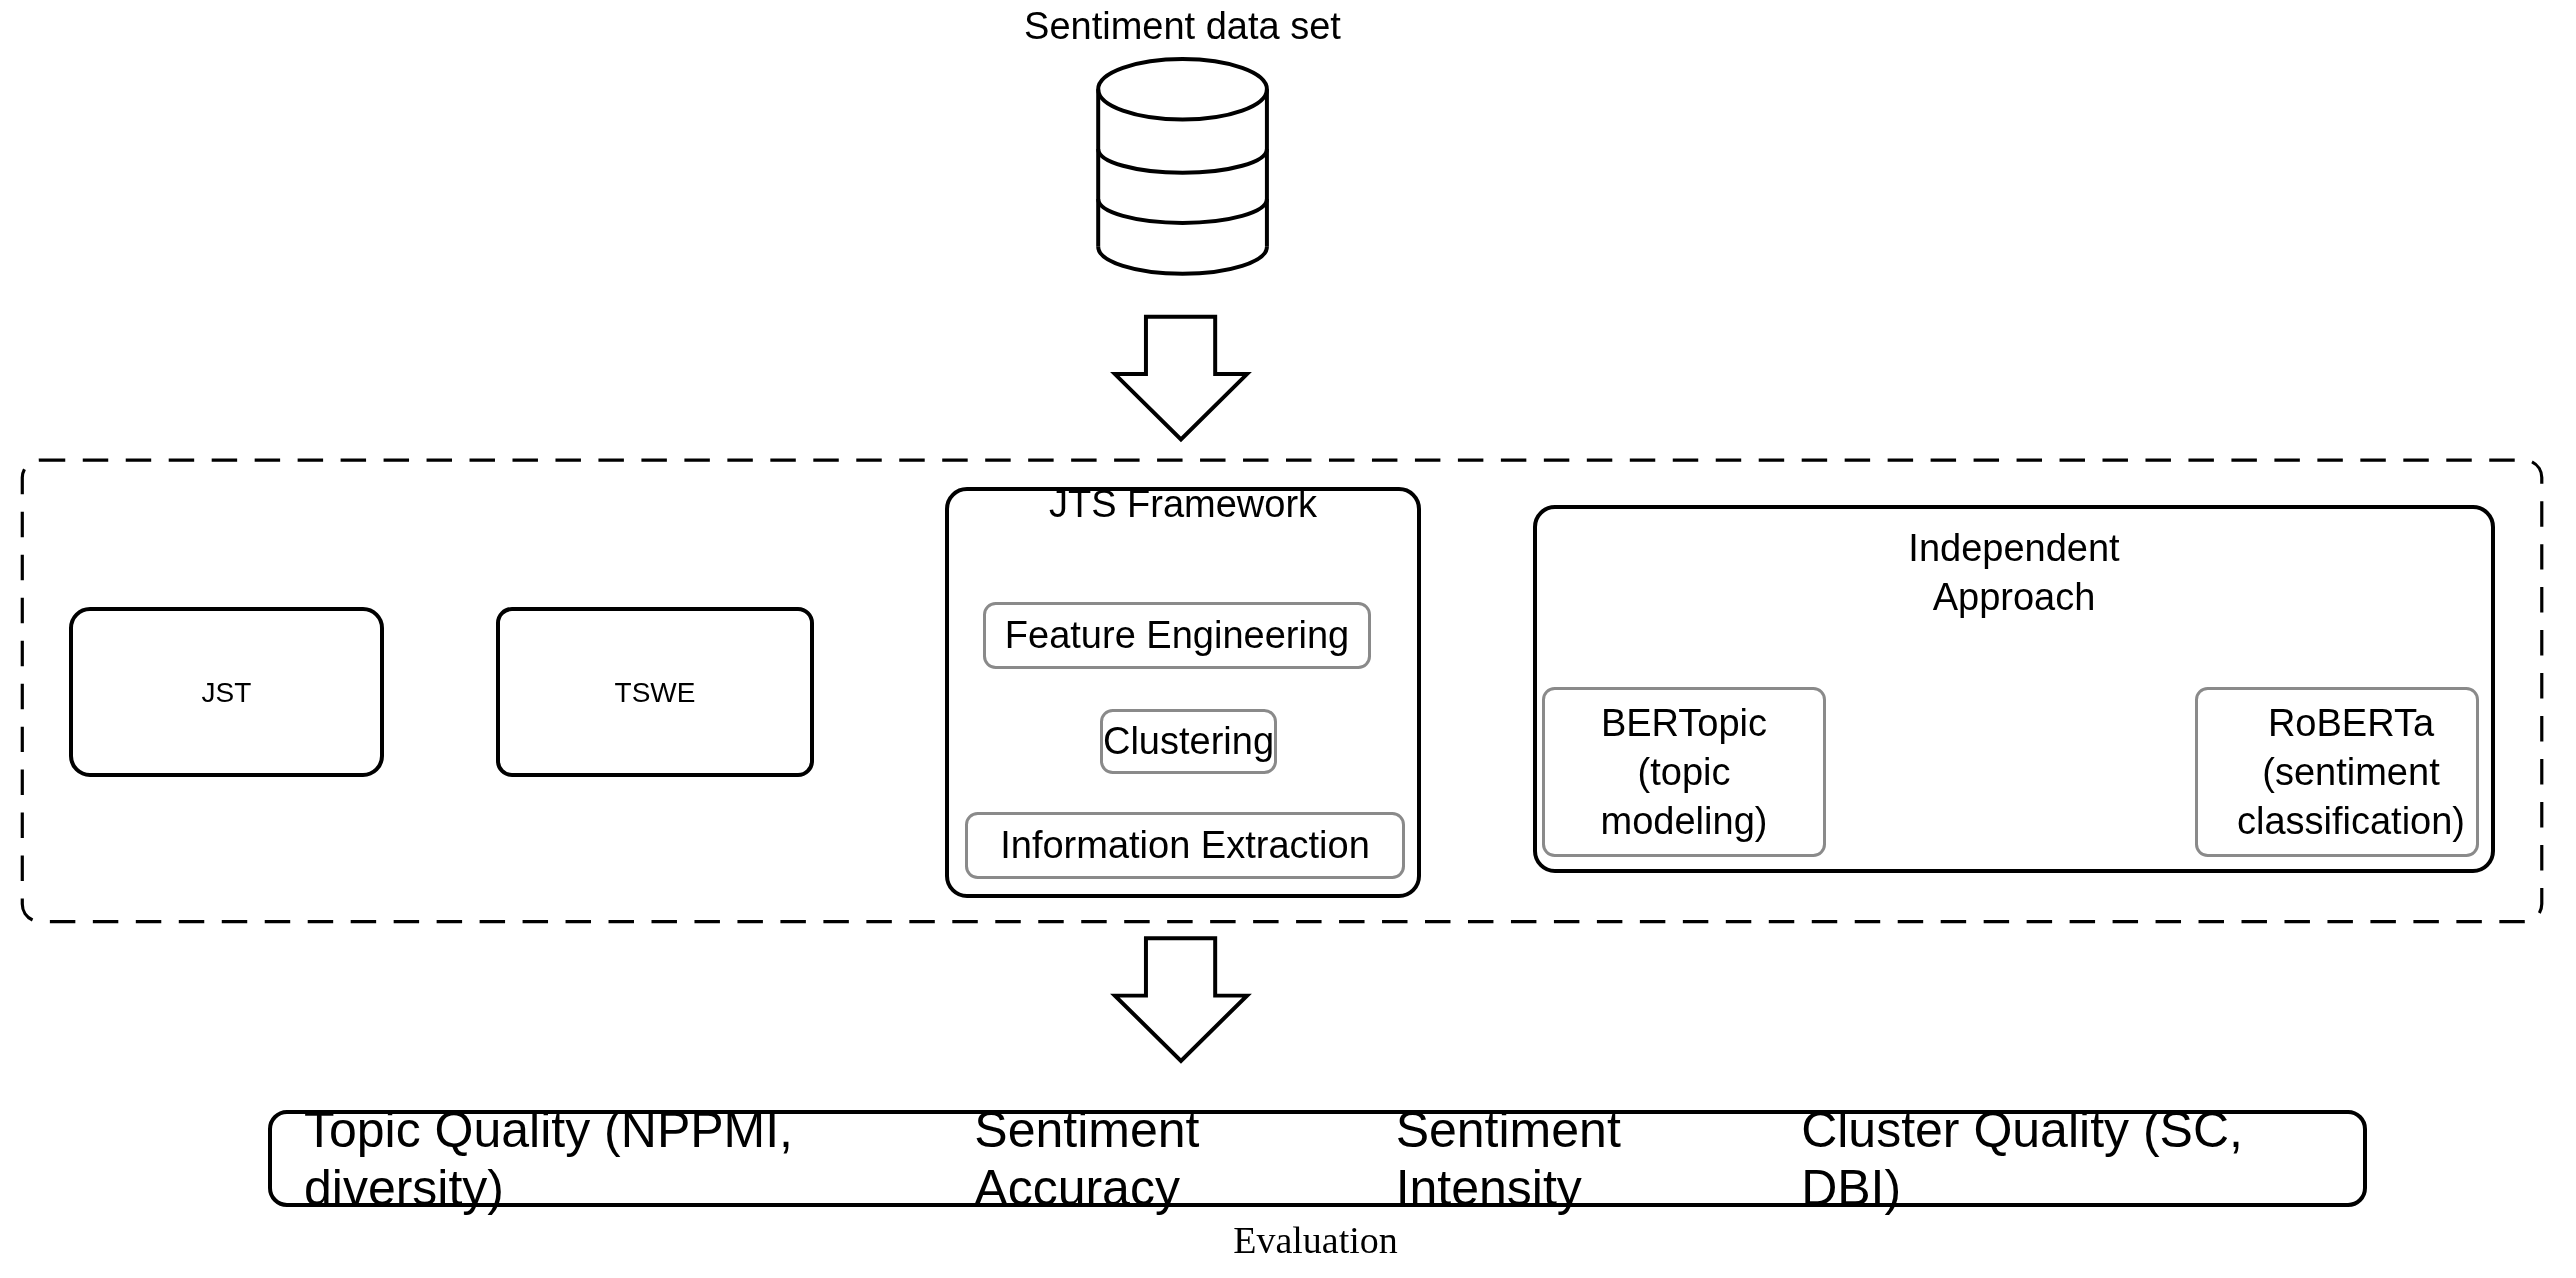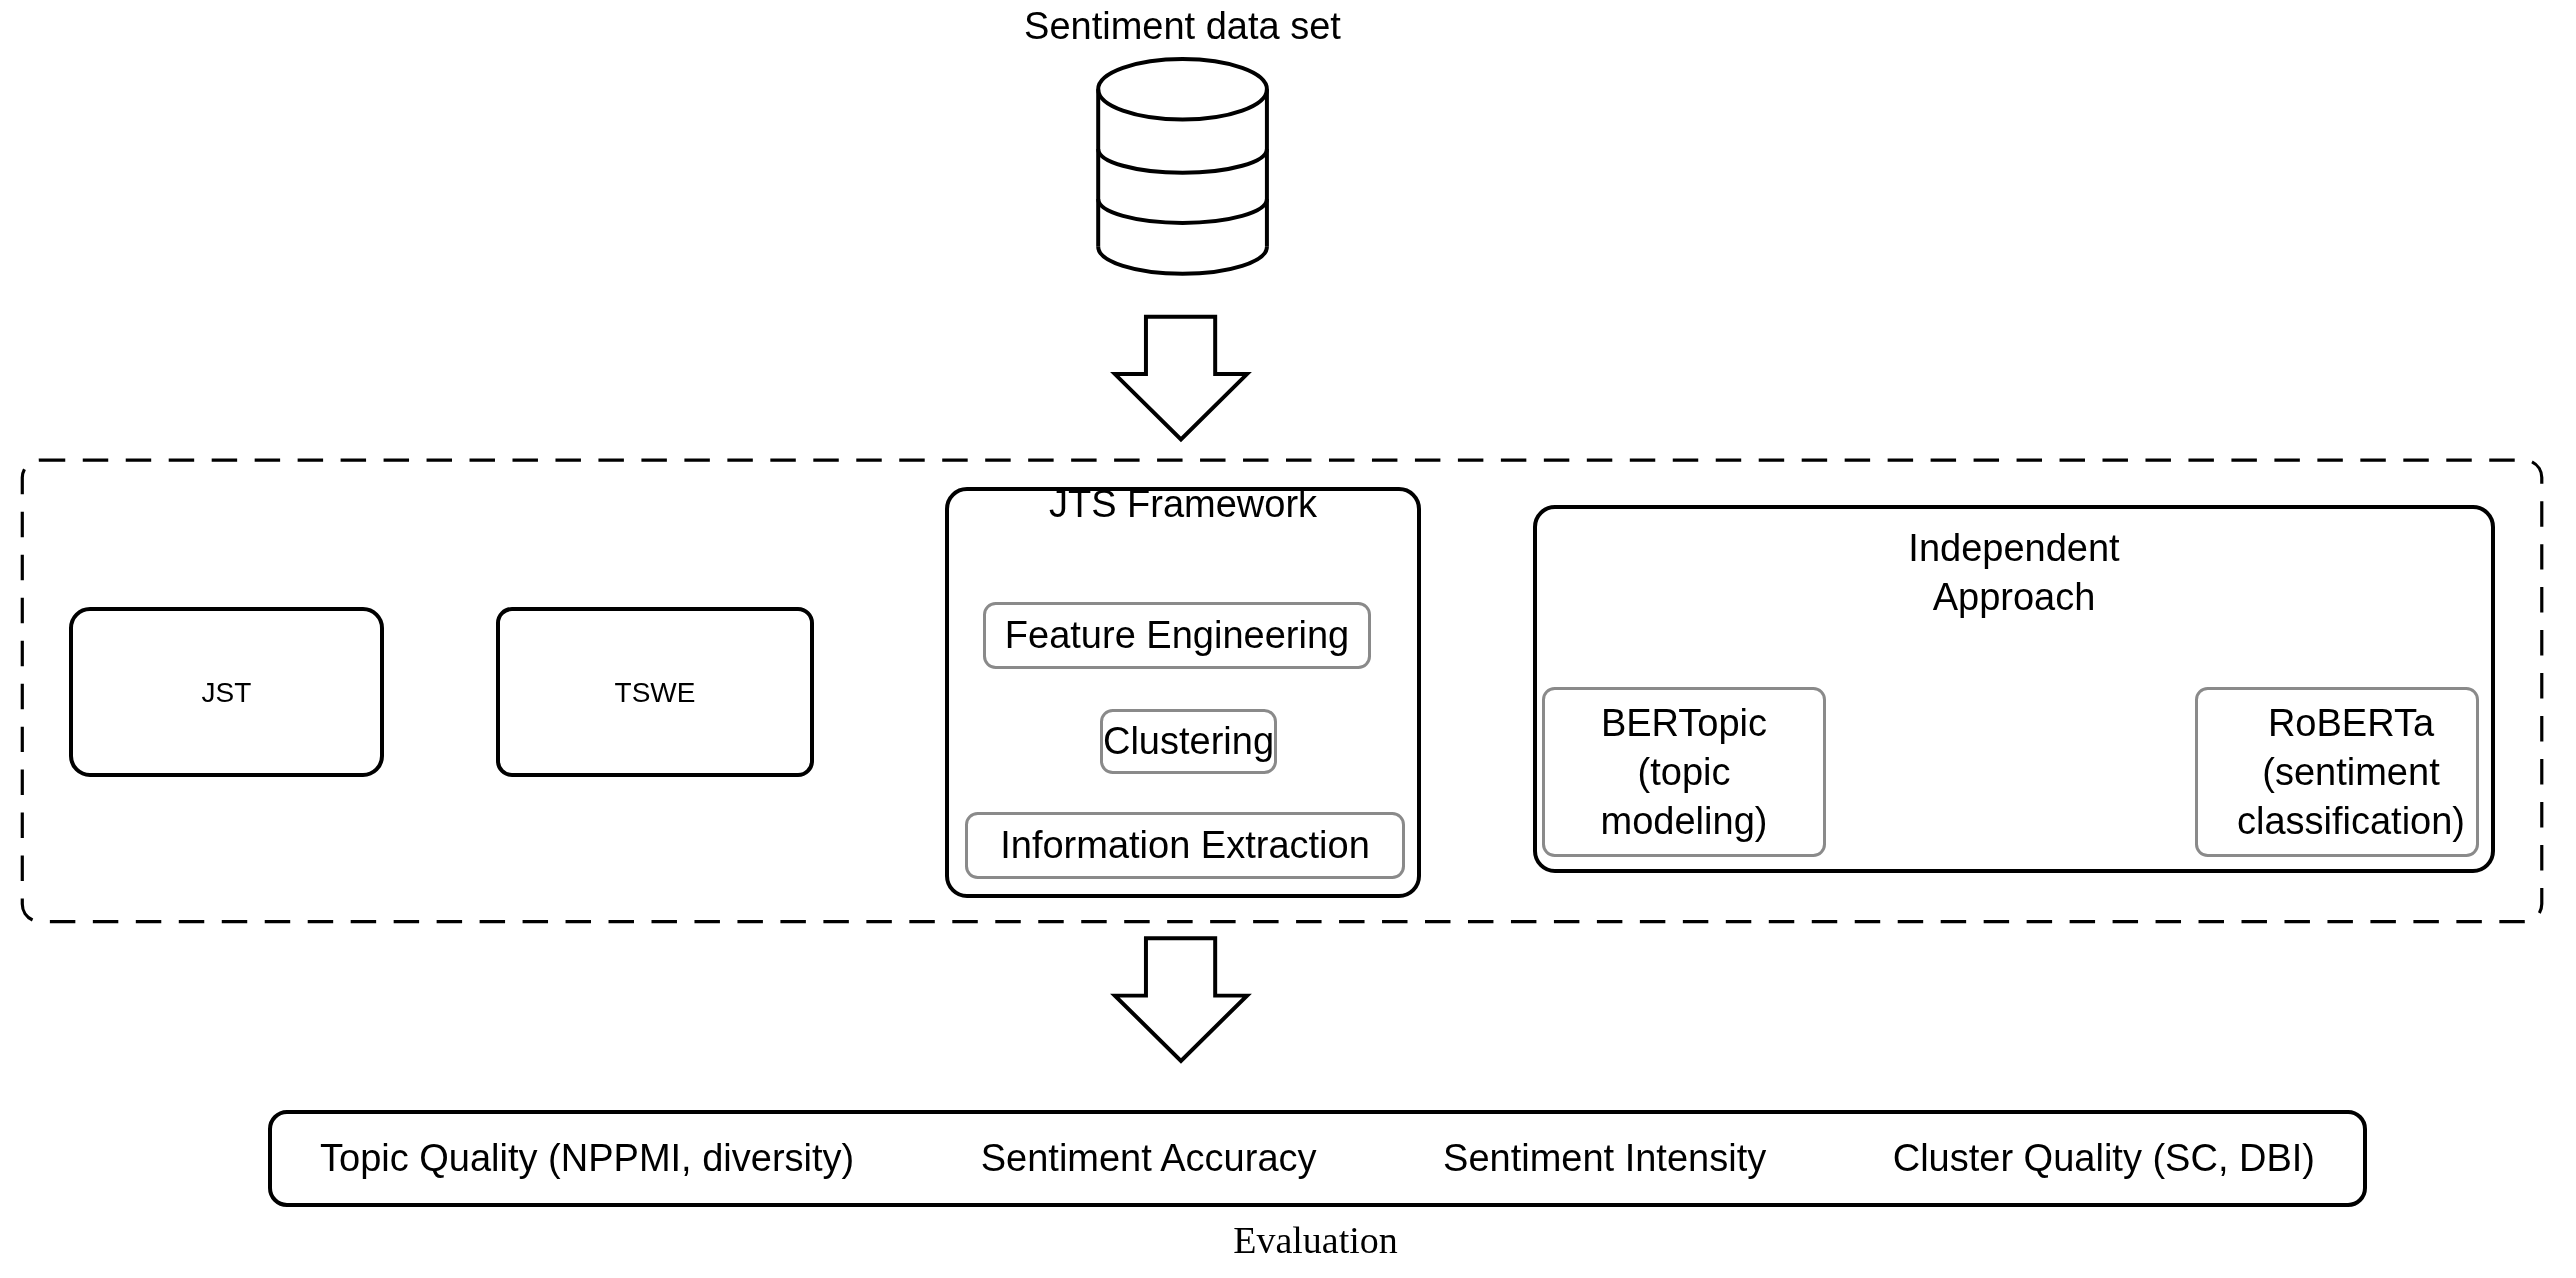--- a/index.html
+++ b/index.html
@@ -58,22 +58,22 @@
   }
   .big-label { font-size: 38px; text-align: center; }
   .eval-box {
     border: 4px solid #000000;
     border-radius: 19px;
     background: #ffffff;
     display: flex;
     flex-direction: row;
     align-items: center;
     justify-content: space-between;
-    padding: 0 48px;
-    font-size: 38px;
+    padding: 0 32px;
+    font-size: 50px;
   }
 </style>
 </head>
 <body>
 
 <div id="canvas">
 
   <svg id="shape-layer" viewBox="0 0 3237 1607" xmlns="http://www.w3.org/2000/svg">
     <defs>
       <marker id="arrowhead" viewBox="0 0 12 12" refX="9" refY="6" markerWidth="6" markerHeight="6" orient="auto-start-reverse">

